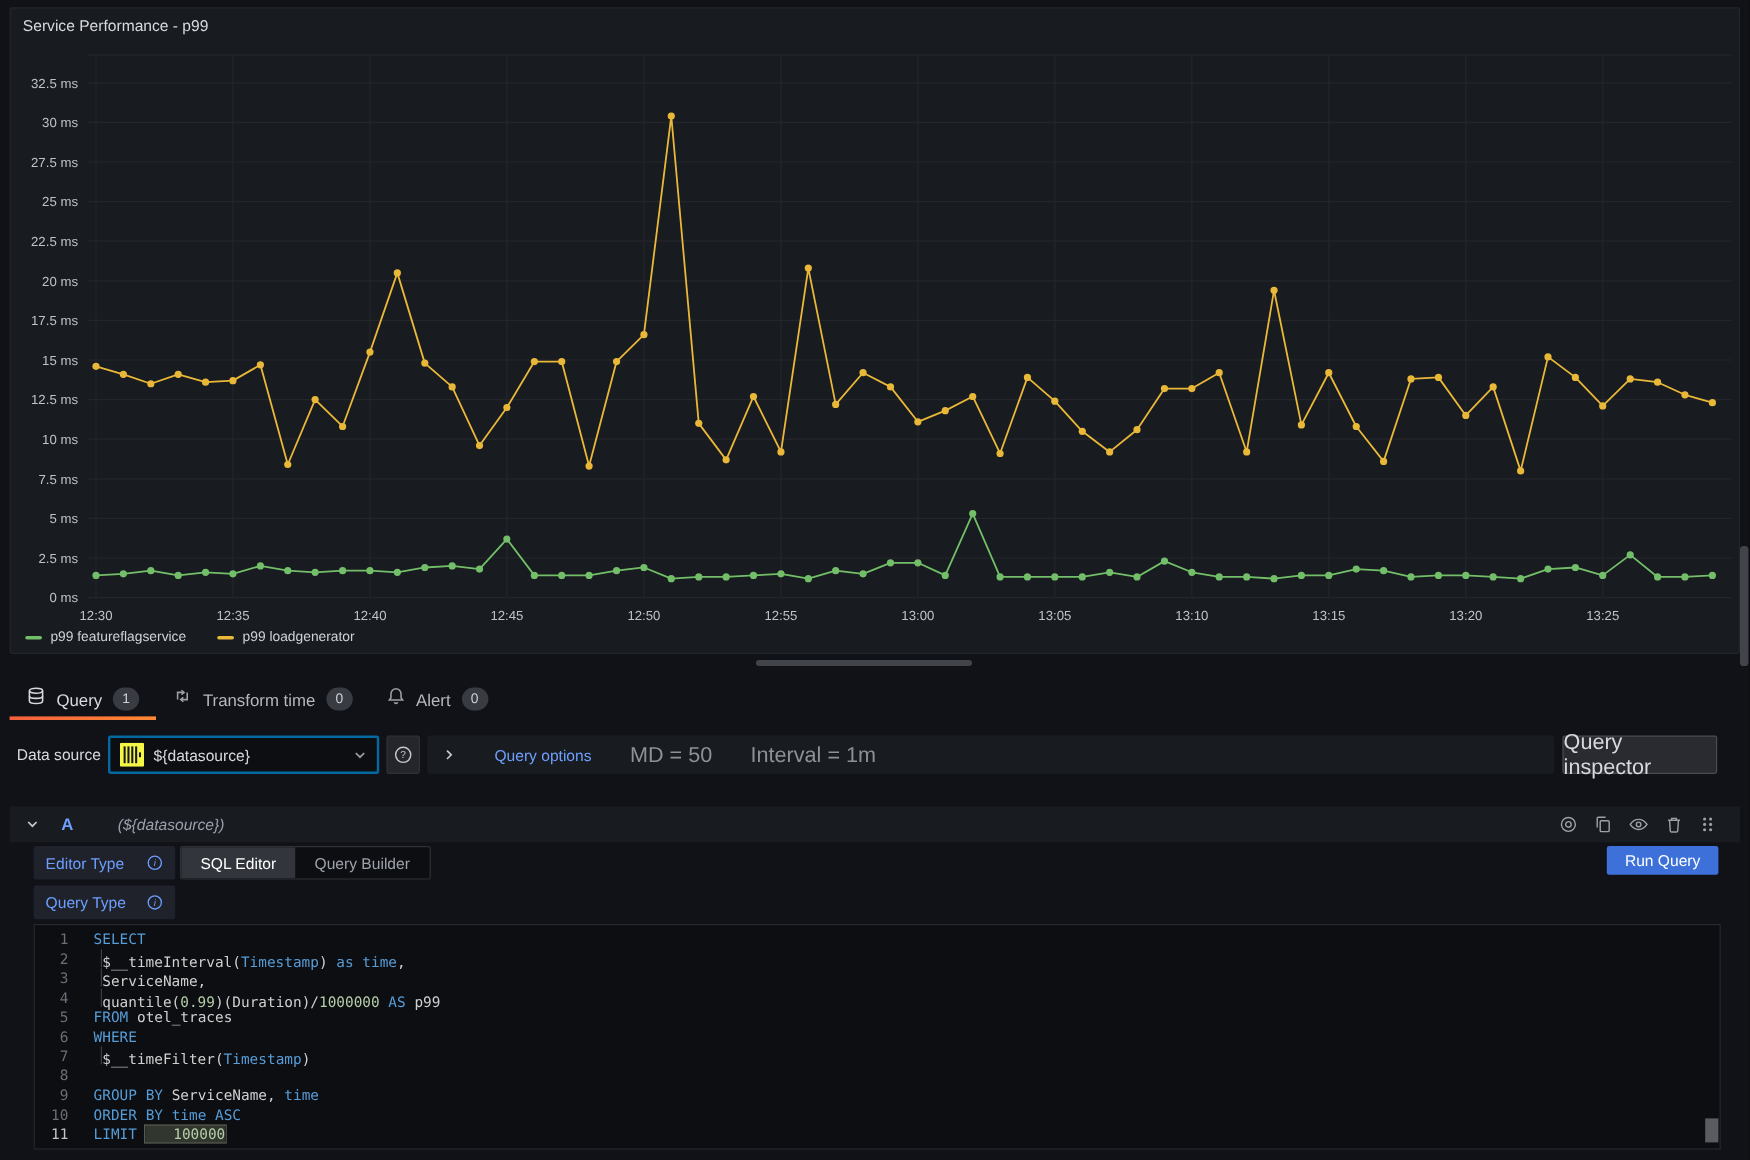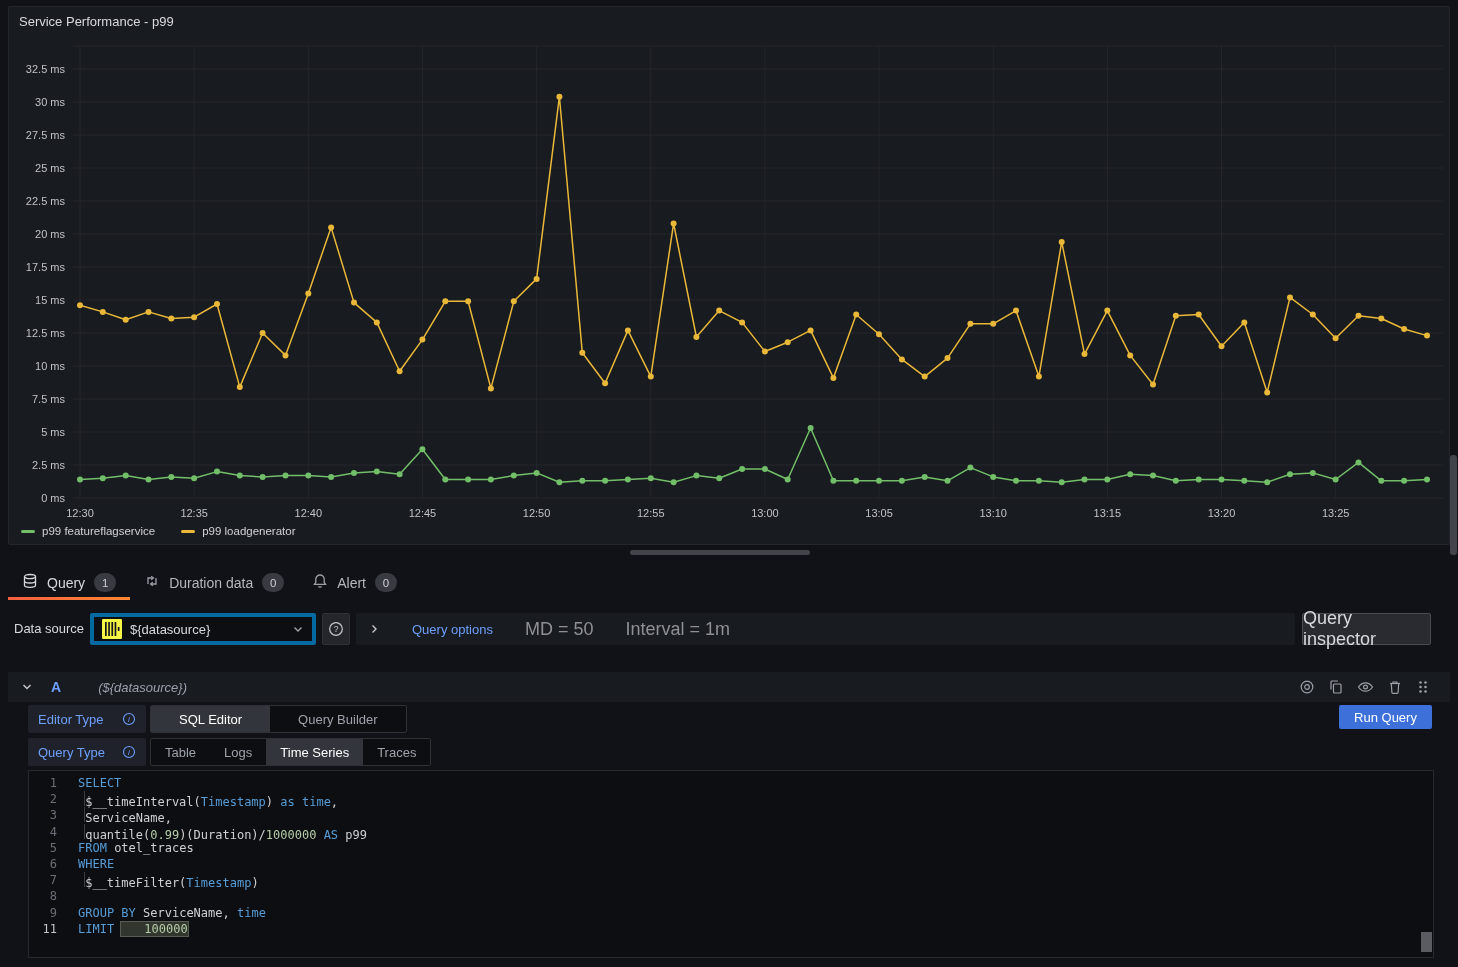--- a/index.html
+++ b/index.html
@@ -25,21 +25,21 @@
   .tab .count{background:#393b42;color:#cfd0d4;font-size:11.5px;min-width:22px;height:19px;
               border-radius:10px;display:flex;align-items:center;justify-content:center;padding:0 7px;}
   .tab.active .underline{position:absolute;left:0;right:0;bottom:0;height:3px;
               background:linear-gradient(90deg,#f55f3e,#ff8833);}
   .tab svg{stroke:#9da0a8;fill:none;stroke-width:1.3;}
   .tab.active svg{stroke:#d8d9df;}
   
   #ds-row{position:absolute;left:0;top:613px;width:1458px;height:32px;}
   #ds-label{position:absolute;left:14px;top:0;height:32px;line-height:32px;font-size:13px;font-weight:500;color:#d8d9df;}
   #ds-picker{position:absolute;left:90px;top:0;width:226px;height:32px;background:#0d0e12;
-             border:4px solid #0369a1;border-radius:2px;display:flex;align-items:center;padding:0 8px;cursor:pointer;}
+             border:2px solid #0369a1;border-radius:2px;display:flex;align-items:center;padding:0 8px;cursor:pointer;}
   #ds-picker .ds-name{font-size:13px;color:#d8d9df;margin-left:8px;flex:1;}
   #ds-help{position:absolute;left:322px;top:0;width:28px;height:32px;background:#24262c;border:1px solid #2f3136;
            border-radius:2px;display:flex;align-items:center;justify-content:center;cursor:pointer;}
   #q-options{position:absolute;left:356px;top:0;width:939px;height:32px;background:#181b1f;border-radius:2px;
              display:flex;align-items:center;gap:32px;padding:0 12px;cursor:pointer;}
   #q-options .link{font-size:13px;font-weight:500;color:#6e9fff;}
   #q-options .opt-stat{font-size:18px;color:#8e9096;}
   #q-inspector{position:absolute;left:1302px;top:0;width:129px;height:32px;background:#292b30;
              border:1px solid #4a4c52;border-radius:2px;color:#d8d9df;font-size:18px;font-weight:500;
              display:flex;align-items:center;justify-content:center;cursor:pointer;}
@@ -53,21 +53,21 @@
   .collapse-chevron{margin-left:12px;cursor:pointer;display:flex;}
   
   .form-row{position:absolute;left:28px;height:28px;display:flex;align-items:stretch;}
   #row-editor-type{top:705px;}
   #row-query-type{top:738px;}
   .inline-label{width:118px;background:#1f222a;border-radius:2px;display:flex;align-items:center;
                 justify-content:space-between;padding:0 10px;margin-right:4px;}
   .inline-label span{color:#6e9fff;font-size:13px;font-weight:500;}
   .radio-group{display:flex;background:#0d0e12;border:1px solid #2f3136;border-radius:2px;overflow:hidden;}
   .radio-opt{display:flex;align-items:center;padding:0 14px;font-size:13px;color:#9da2aa;cursor:pointer;}
-  .radio-opt.wide{padding:0 28px;}
+  .radio-opt.wide{padding:0 16px;}
   .radio-opt.sel{background:#33353d;color:#ffffff;font-weight:500;}
   #run-query{position:absolute;left:1339px;top:705px;width:93px;height:24px;background:#3d71d9;border:none;
              border-radius:2px;color:#fff;font-size:13px;font-weight:400;cursor:pointer;
              font-family:"Liberation Sans",sans-serif;}
   
   #sql-editor{position:absolute;left:28px;top:770px;width:1406px;height:188px;background:#0d0e12;
               border:1px solid #26282e;padding-top:4px;font-family:"DejaVu Sans Mono",monospace;
               font-size:12px;cursor:text;overflow:hidden;}
   .code-line{display:flex;height:16.2px;line-height:16.2px;white-space:pre;}
   .code-line .ln{width:28px;text-align:right;color:#6b6e76;margin-right:21px;flex:none;
@@ -295,21 +295,21 @@
     </div>
     <div class="tab">
       <span>
         <svg width="16" height="16" viewBox="0 0 16 16">
           <path d="M4 11 V5 h5"></path>
             <path d="M7.2 3.2 L9.4 5 7.2 6.8"></path>
           <path d="M12 5 v6 h-5"></path>
             <path d="M8.8 9.2 L6.6 11 8.8 12.8"></path>
         </svg>
       </span>
-      <span class="tab-label">Duration data</span>
+      <span class="tab-label">Transform time</span>
       <span class="count">0</span>
     </div>
     <div class="tab">
       <span>
         <svg width="16" height="16" viewBox="0 0 16 16">
           <path d="M8 2 a4.2 4.2 0 0 0 -4.2 4.2 V9.4 L2.5 11.4 h11 L12.2 9.4 V6.2 A4.2 4.2 0 0 0 8 2 z"></path>
           <path d="M6.6 13.2 a1.5 1.5 0 0 0 2.8 0"></path>
         </svg>
       </span>
       <span class="tab-label">Alert</span>
@@ -408,39 +408,34 @@
   </div>
 
   <div class="form-row" id="row-query-type">
     <div class="inline-label">
       <span>Query Type</span>
       <svg width="14" height="14" viewBox="0 0 14 14">
         <circle cx="7" cy="7" r="5.5" stroke="#6e9fff" fill="none" stroke-width="1.1"></circle>
         <text x="7" y="10" text-anchor="middle" font-size="8" fill="#6e9fff" font-style="italic">i</text>
       </svg>
     </div>
-    <div class="radio-group">
-      <span class="radio-opt">Table</span>
-      <span class="radio-opt">Logs</span>
-      <span class="radio-opt sel">Time Series</span>
-      <span class="radio-opt">Traces</span>
-    </div>
   </div>
 
   <button id="run-query">Run Query</button>
 
   <div id="sql-editor">
     <div id="code-lines">
         <div class="code-line"><span class="ln">1</span><span><span class="tk-k">SELECT</span></span></div>
         <div class="code-line"><span class="ln">2</span><span><span class="tk-g"></span><span class="tk-d">$__timeInterval(</span><span class="tk-k">Timestamp</span><span class="tk-d">) </span><span class="tk-k">as</span><span class="tk-d"> </span><span class="tk-k">time</span><span class="tk-d">,</span></span></div>
         <div class="code-line"><span class="ln">3</span><span><span class="tk-g"></span><span class="tk-d">ServiceName,</span></span></div>
         <div class="code-line"><span class="ln">4</span><span><span class="tk-g"></span><span class="tk-d">quantile(</span><span class="tk-n">0.99</span><span class="tk-d">)(Duration)/</span><span class="tk-n">1000000</span><span class="tk-d"> </span><span class="tk-k">AS</span><span class="tk-d"> p99</span></span></div>
         <div class="code-line"><span class="ln">5</span><span><span class="tk-k">FROM</span><span class="tk-d"> otel_traces</span></span></div>
         <div class="code-line"><span class="ln">6</span><span><span class="tk-k">WHERE</span></span></div>
         <div class="code-line"><span class="ln">7</span><span><span class="tk-g"></span><span class="tk-d">$__timeFilter(</span><span class="tk-k">Timestamp</span><span class="tk-d">)</span></span></div>
         <div class="code-line"><span class="ln">8</span></div>
         <div class="code-line"><span class="ln">9</span><span><span class="tk-k">GROUP</span><span class="tk-d"> </span><span class="tk-k">BY</span><span class="tk-d"> ServiceName, </span><span class="tk-k">time</span></span></div>
+        <div class="code-line"><span class="ln">10</span><span><span class="tk-k">ORDER</span><span class="tk-d"> </span><span class="tk-k">BY</span><span class="tk-d"> </span><span class="tk-k">time</span><span class="tk-d"> </span><span class="tk-k">ASC</span></span></div>
         <div class="code-line active"><span class="ln">11</span><span><span class="tk-k">LIMIT</span><span class="tk-d"> </span><span class="tk-n tk-sel">100000</span></span></div>
       </div>
     <div id="editor-scroll-thumb"></div>
   </div>
 
 </div>
 
 </body></html>

